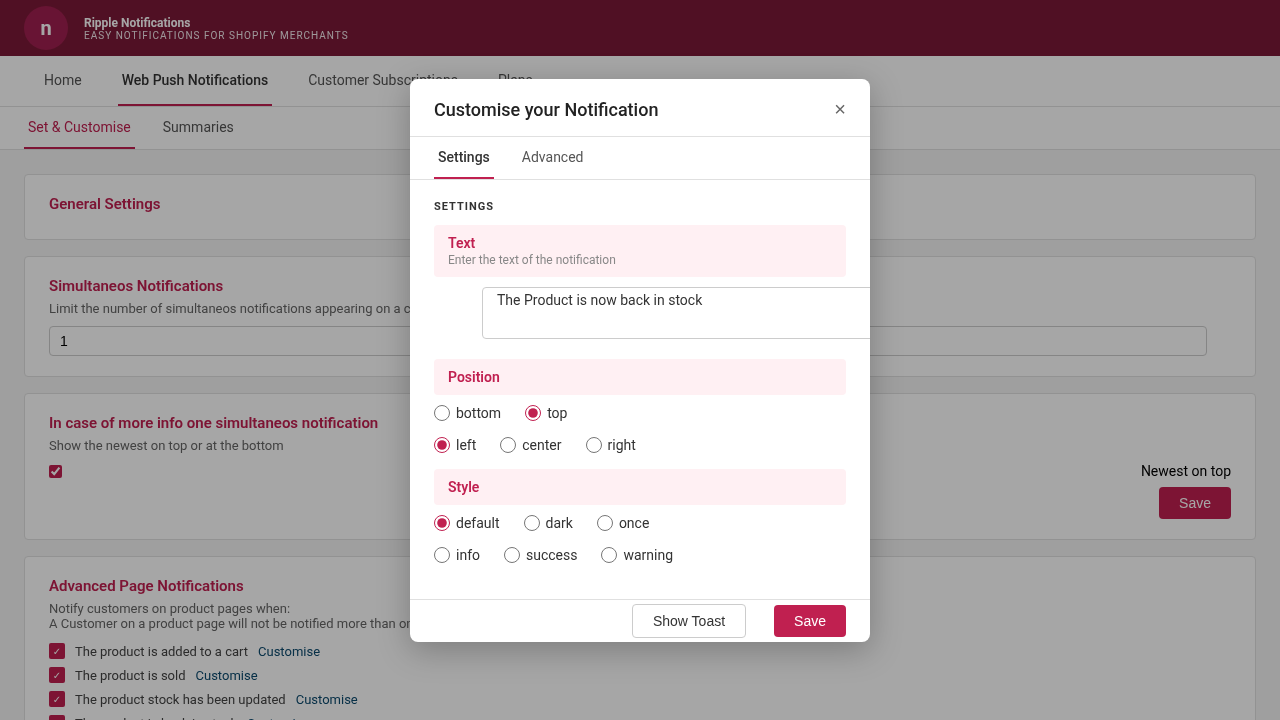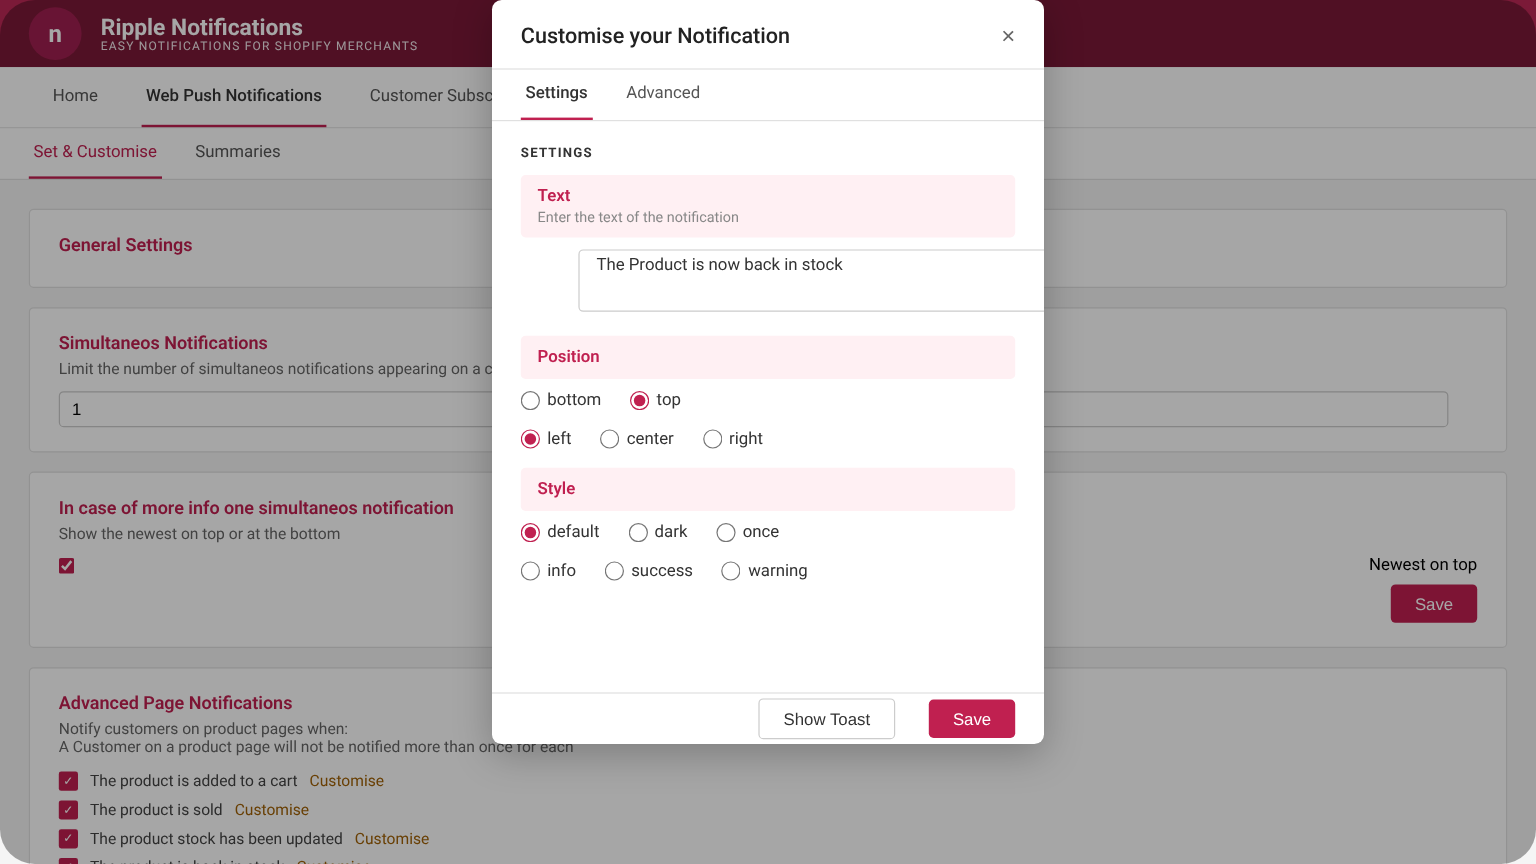--- a/index.html
+++ b/index.html
@@ -30,21 +30,21 @@
       align-items: center;
       justify-content: center;
       color: white;
       font-size: 20px;
       font-weight: bold;
     }
     .topbar-title {
       color: white;
     }
     .topbar-title h1 {
-      font-size: 19px;
+      font-size: 12px;
       font-weight: bold;
     }
     .topbar-title p {
       font-size: 10px;
       letter-spacing: 1px;
       opacity: 0.9;
     }
 
     
     .nav {
@@ -138,22 +138,22 @@
       cursor: pointer;
     }
 
     
     .overlay {
       position: absolute;
       top: 0; left: 0; right: 0; bottom: 0;
       background: rgba(0,0,0,0.35);
       z-index: 10;
       display: flex;
+      align-items: center;
       justify-content: center;
-      border-radius: 29px;
     }
 
     
     .modal {
       background: white;
       border-radius: 8px;
       width: 460px;
       max-height: 620px;
       box-shadow: 0 8px 32px rgba(0,0,0,0.25);
       display: flex;
@@ -301,21 +301,21 @@
       gap: 8px;
     }
     .check-item {
       display: flex;
       align-items: center;
       gap: 10px;
       font-size: 13px;
       color: #444;
     }
     .check-item a {
-      color: #a16207;
+      color: #0c4a6e;
       text-decoration: none;
     }
     .check-box {
       width: 16px;
       height: 16px;
       background: #c02050;
       border-radius: 2px;
       display: flex;
       align-items: center;
       justify-content: center;

